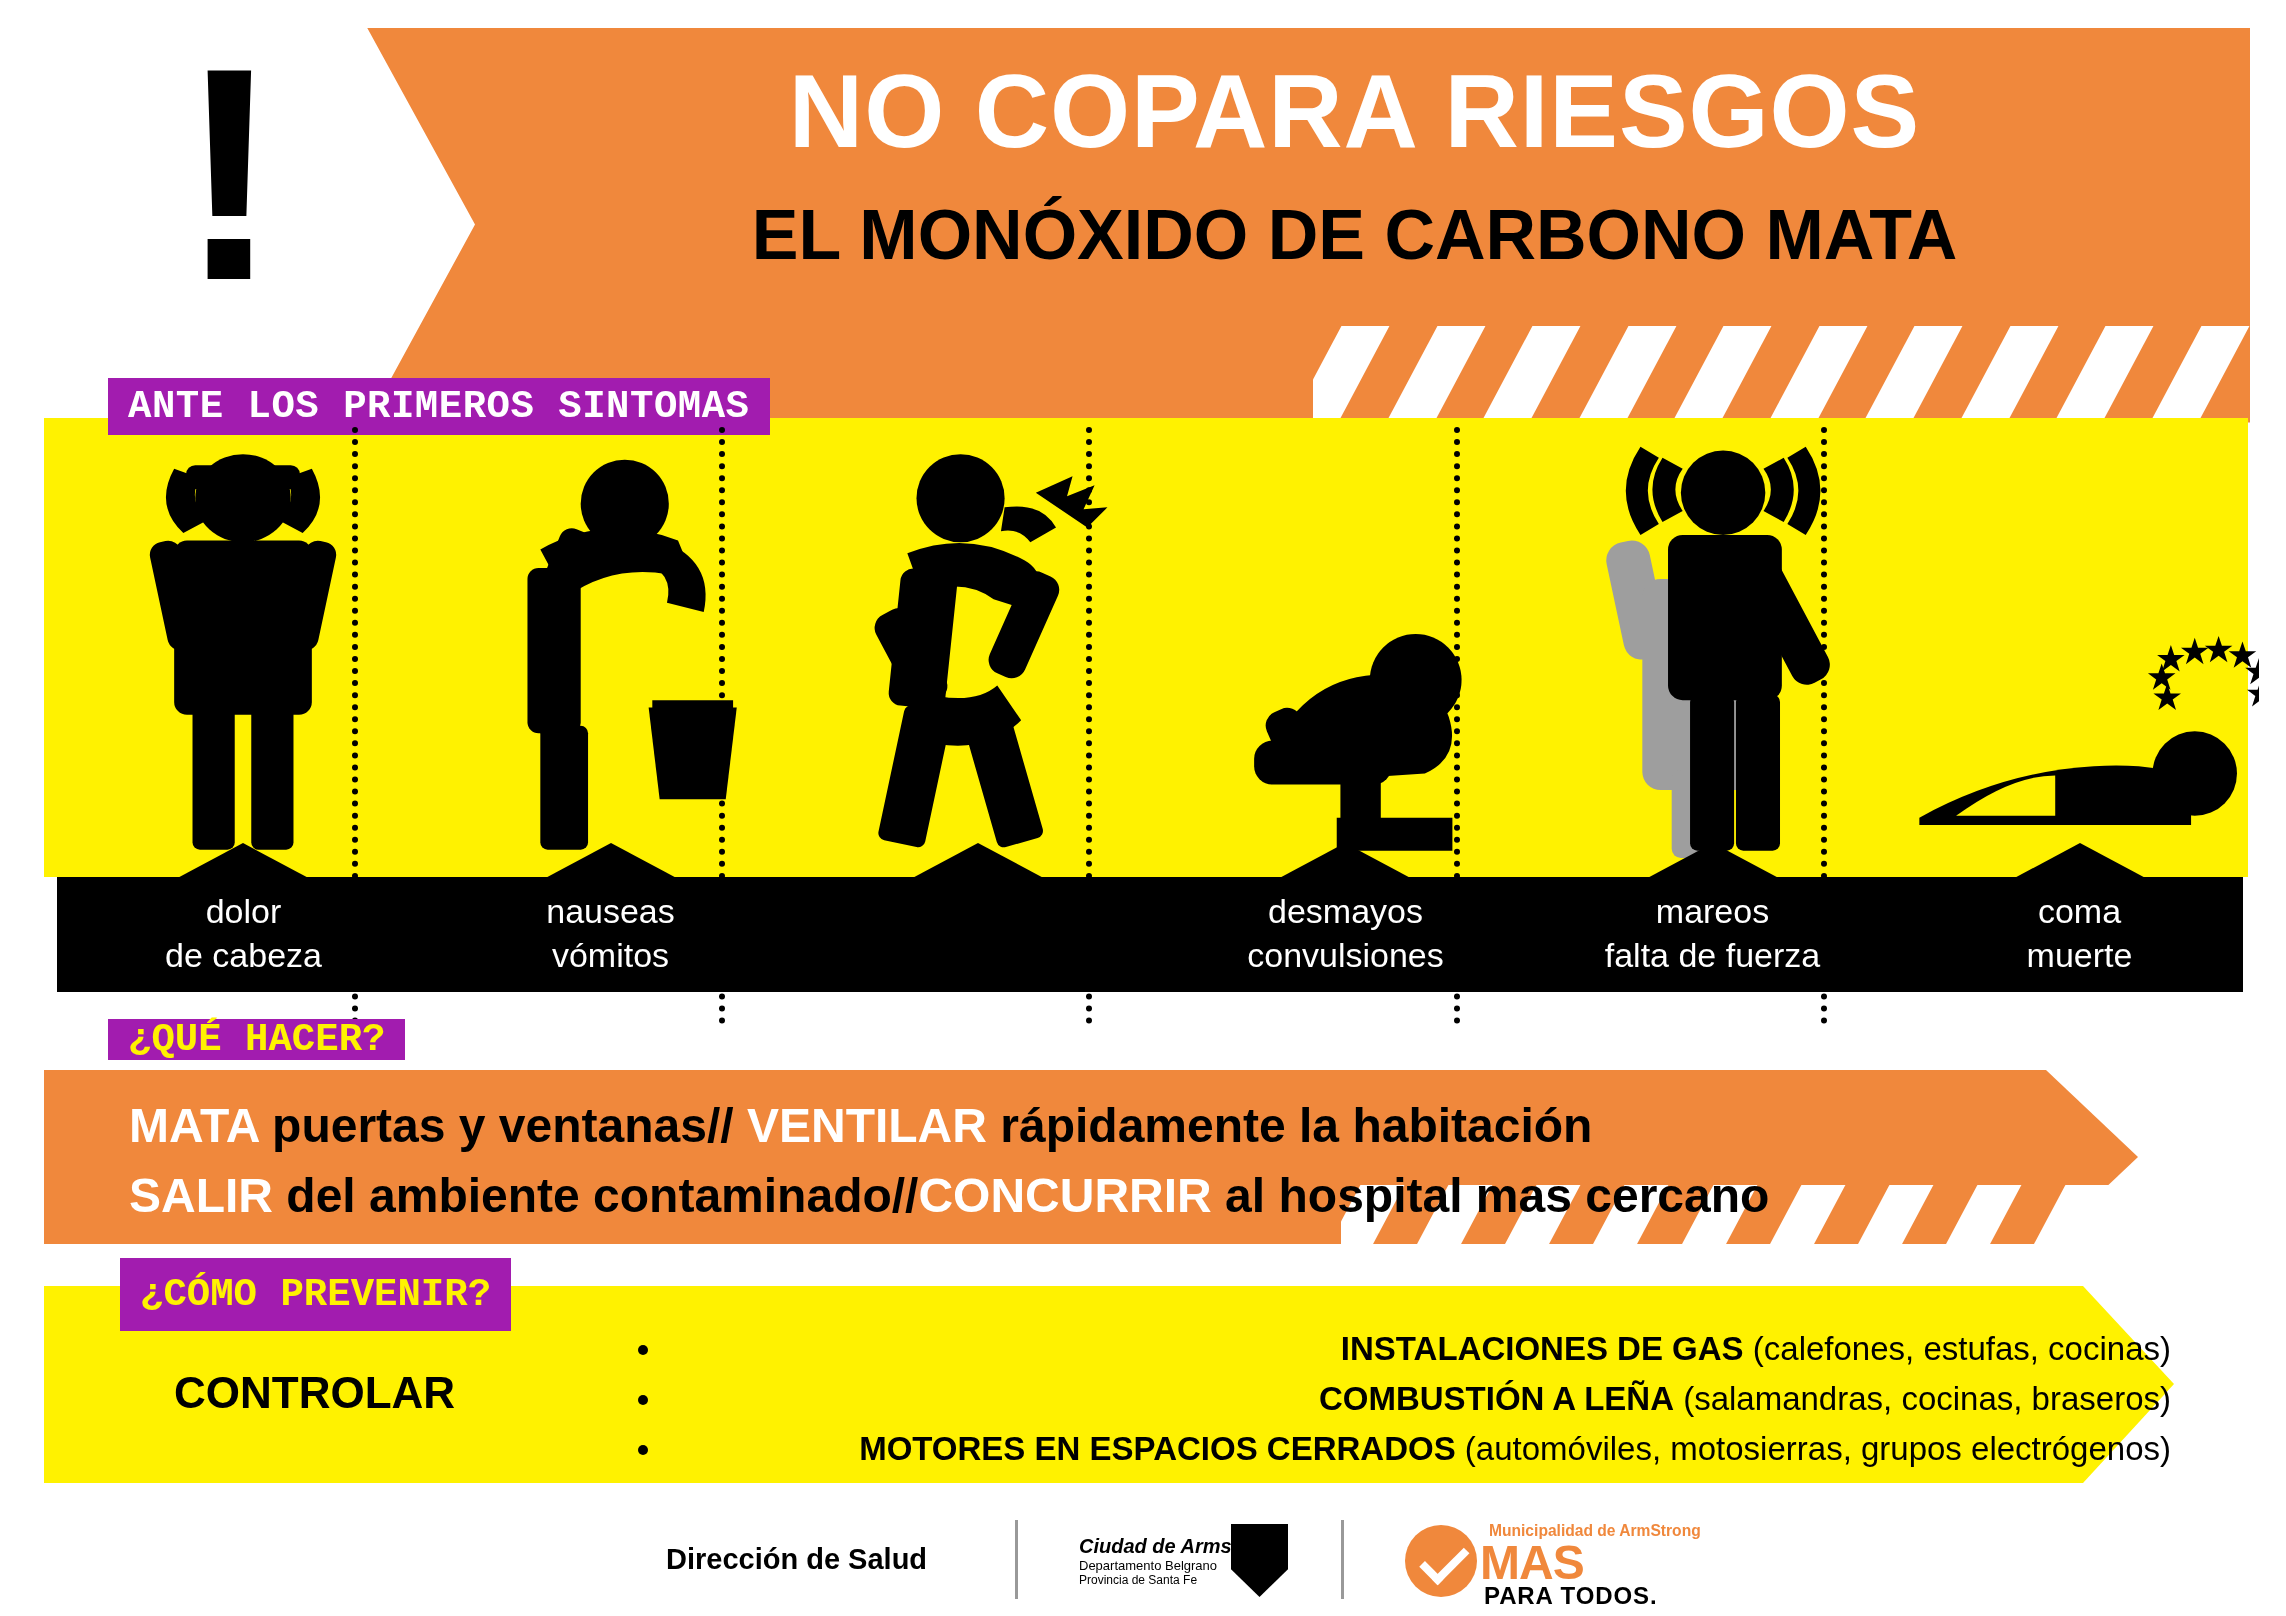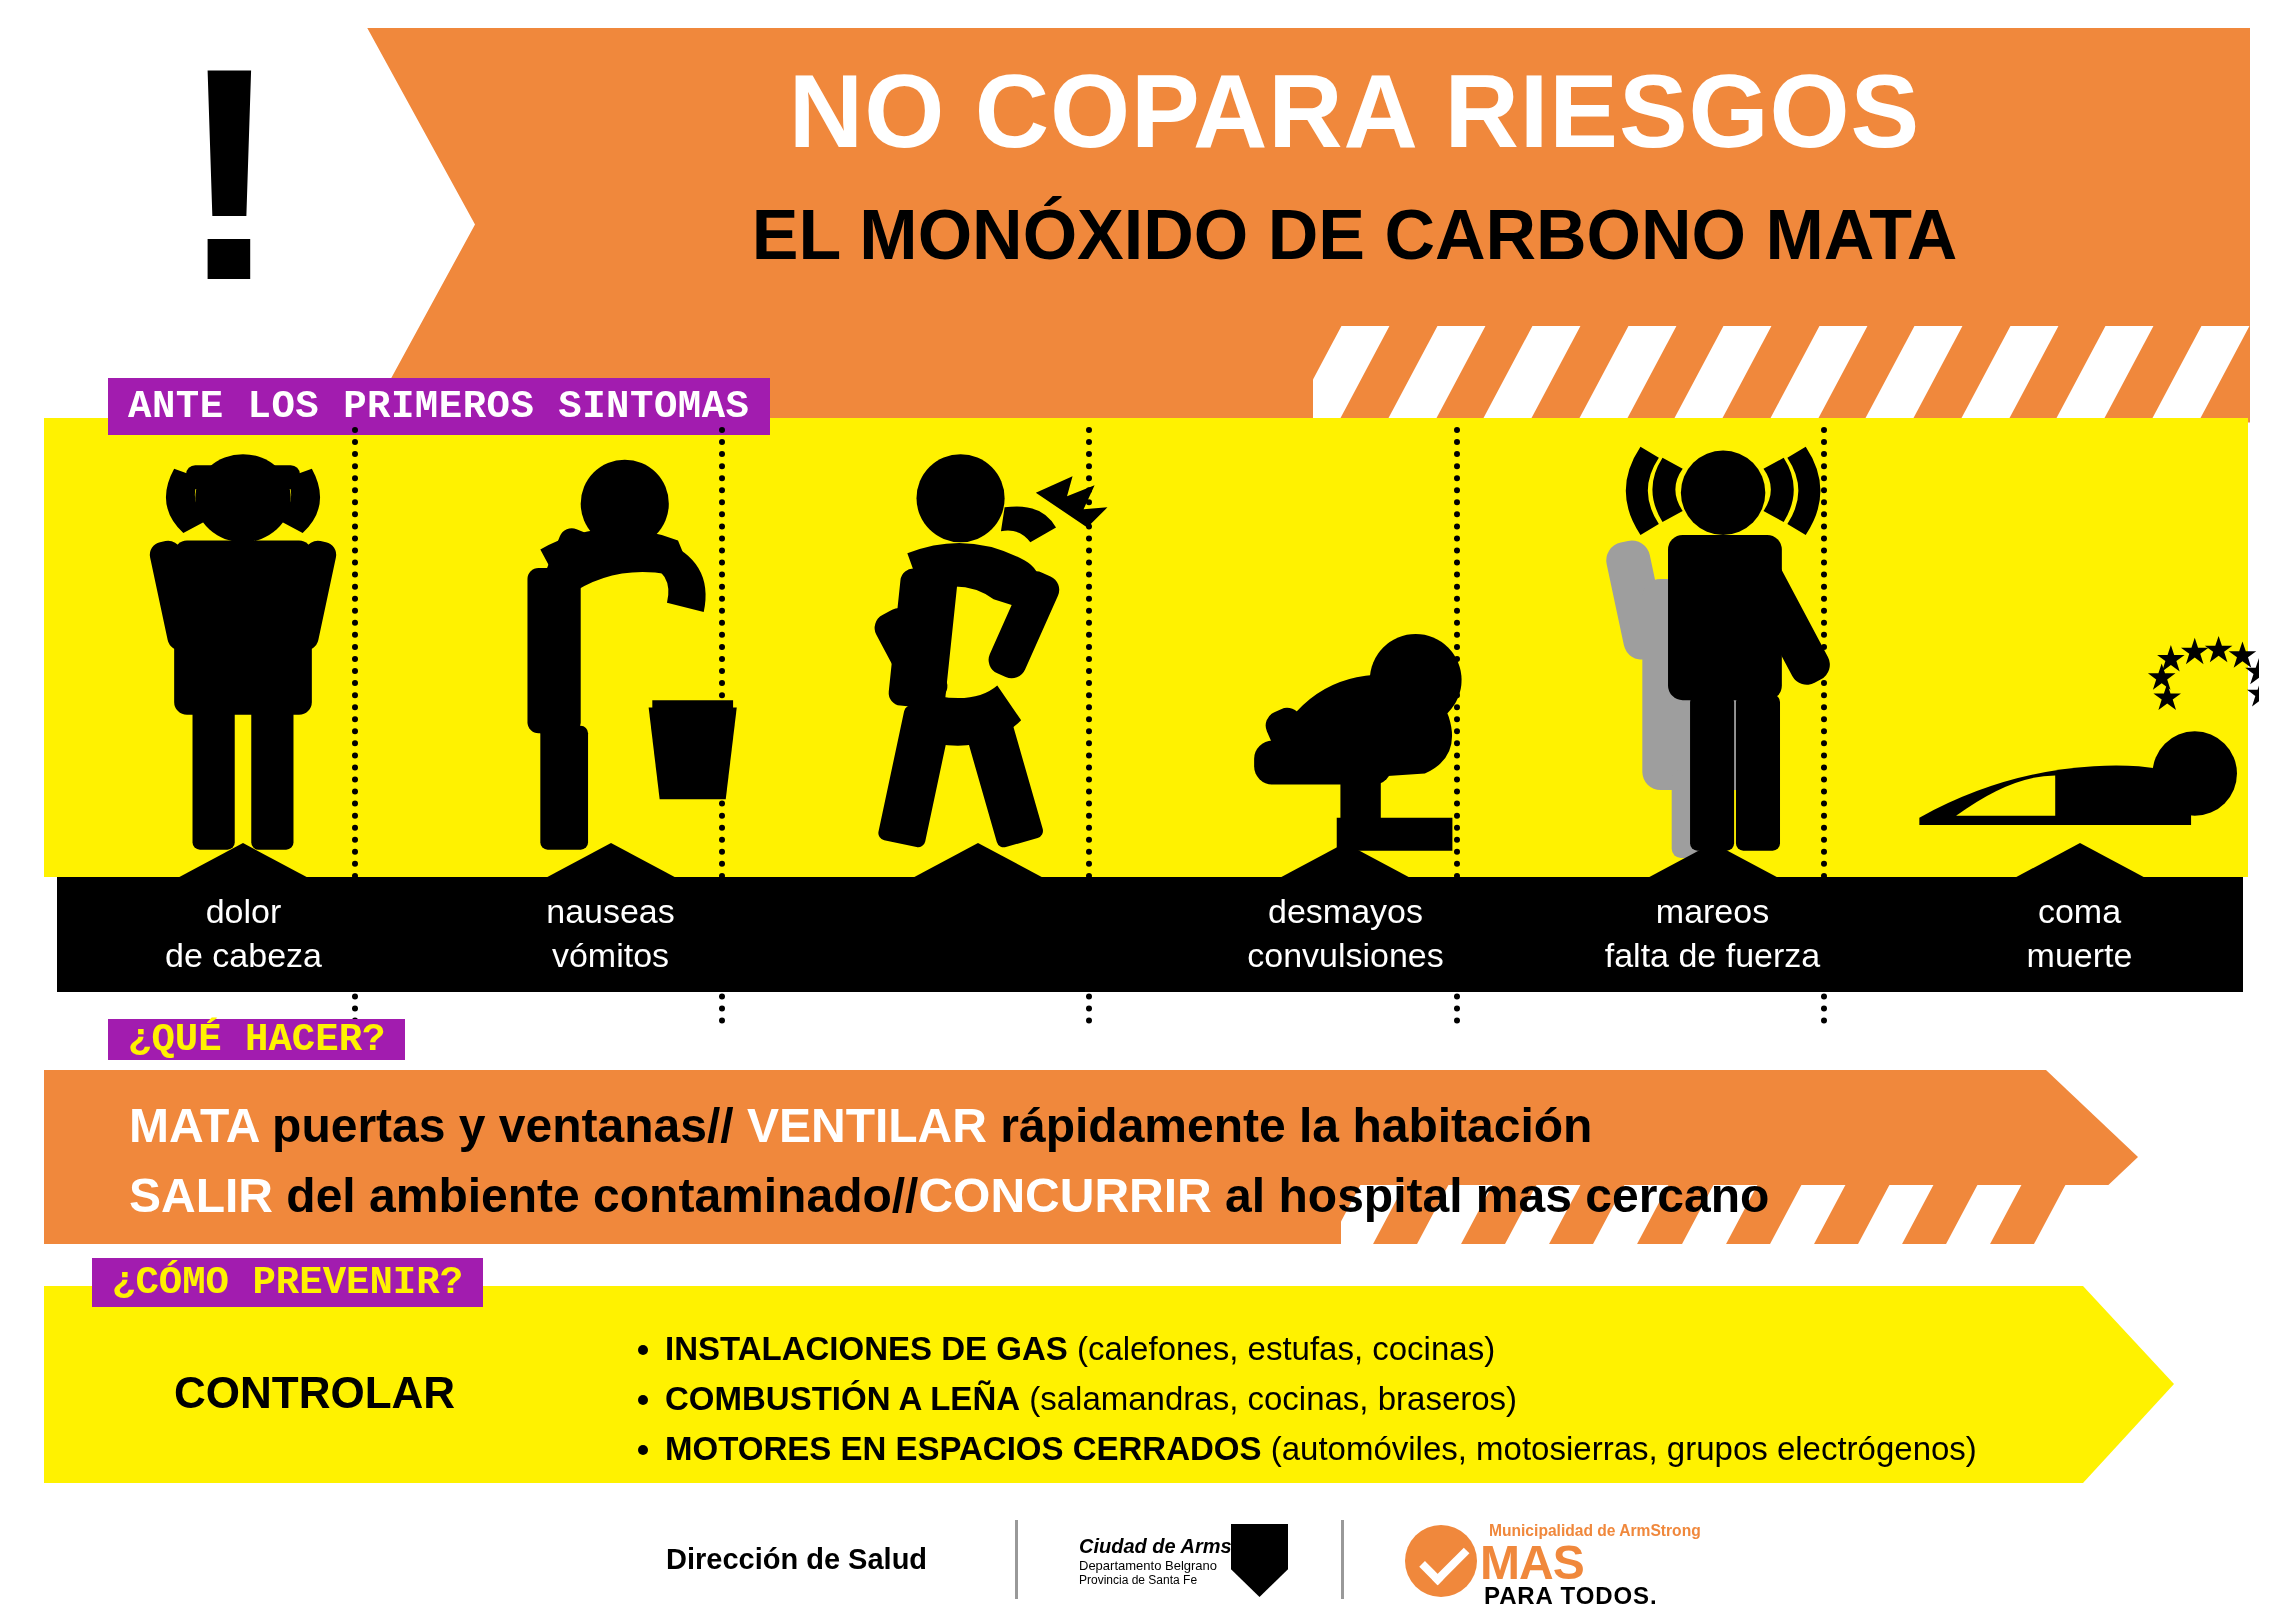--- a/index.html
+++ b/index.html
@@ -114,23 +114,23 @@
     letter-spacing: 0.5px;
   }
   .lbl-quehacer {
     left: 108px;
     top: 1019px;
     height: 41px;
     font-size: 39px;
     color: #fff200;
   }
   .lbl-comoprev {
-    left: 92px;
+    left: 120px;
     top: 1258px;
-    height: 49px;
+    height: 73px;
     font-size: 39px;
     color: #fff200;
   }
 
   
   .dotsep {
     position: absolute;
     width: 0;
     border-left: 6.4px dotted #000000;
     height: 597px;
@@ -239,21 +239,21 @@
     top: 1324px;
     width: 1506px;
   }
   .bullets li {
     font-size: 33px;
     line-height: 50px;
     color: #000;
     white-space: nowrap;
   }
   .bullets li b { font-weight: bold; }
-  .bullets { padding-left: 31px; margin: 0; }
+  .bullets { padding-left: 31px; margin: 0; text-align: right; }
 
   
   .footer {
     position: absolute;
     left: 0;
     top: 1515px;
     width: 2287px;
     height: 101px;
   }
   .foot-text {

